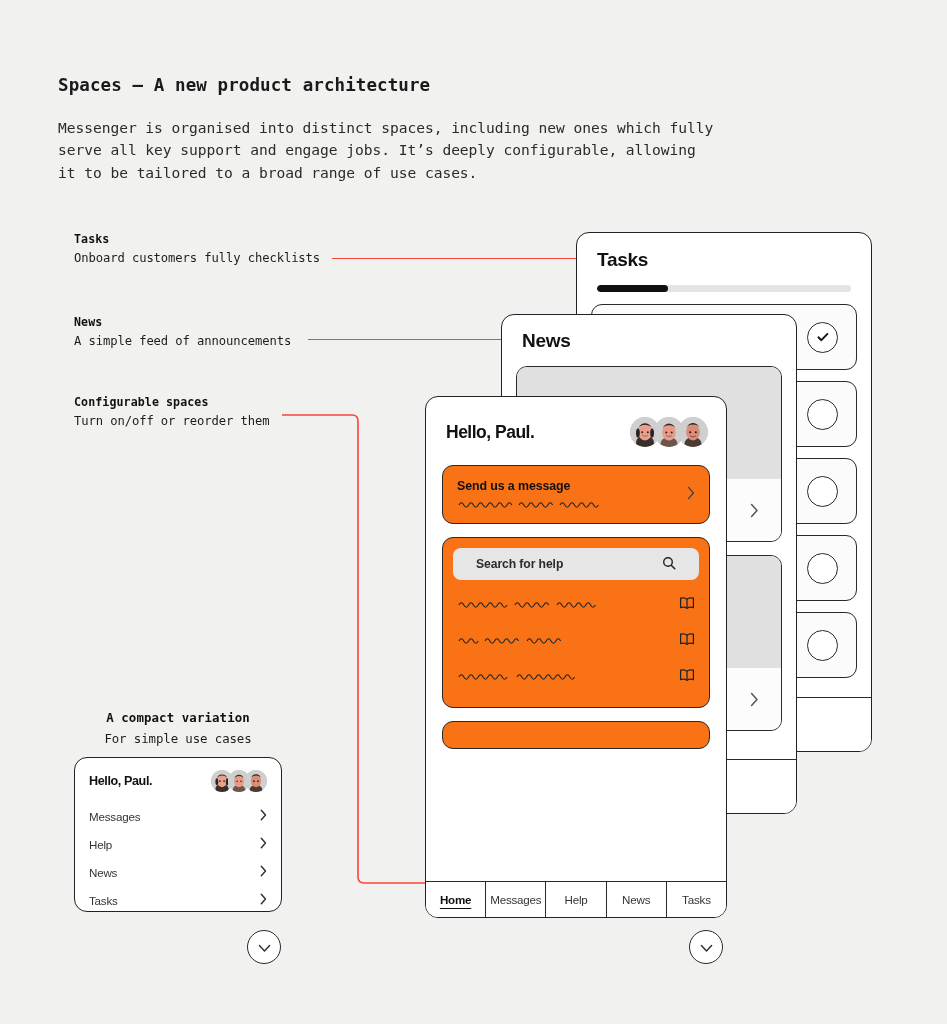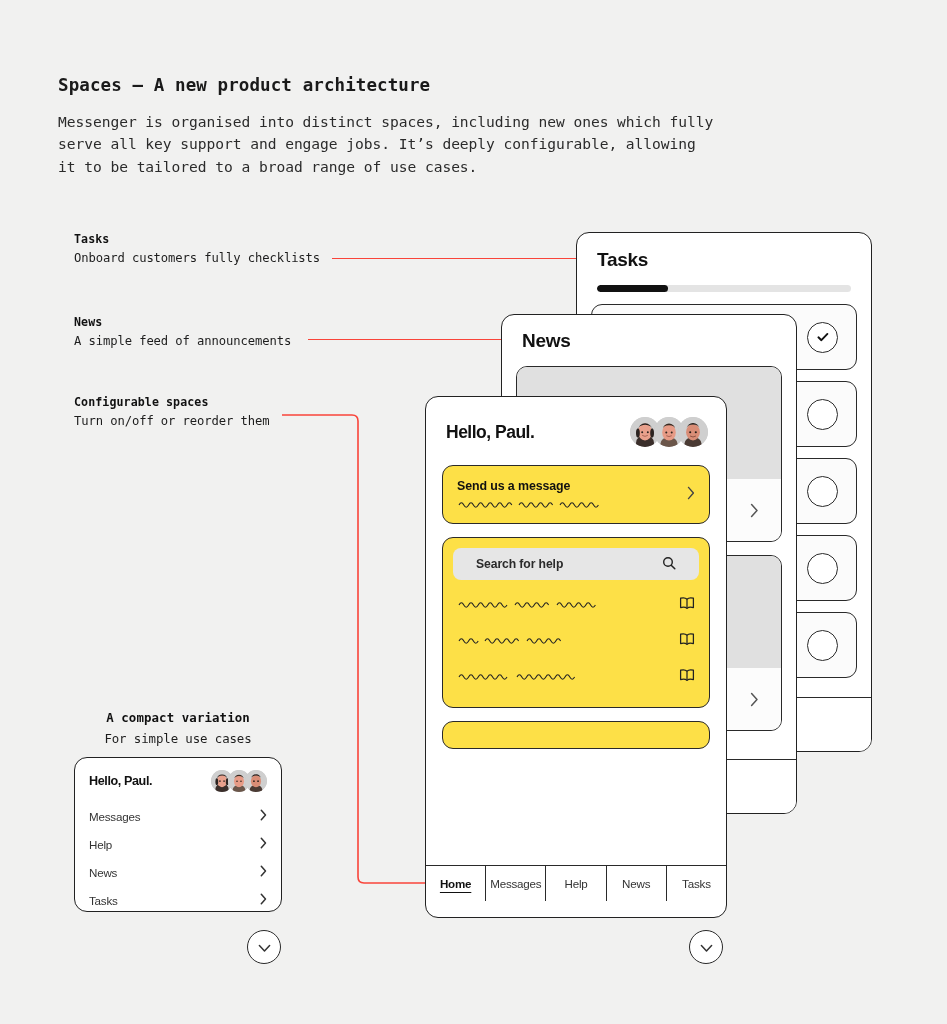--- a/index.html
+++ b/index.html
@@ -14,21 +14,21 @@
 
   
   .headline {
     position: absolute; left: 58px; top: 74px; width: 660px;
   }
   .headline h1 {
     font-size: 17.5px; font-weight: 700; color: #1a1a1a;
     letter-spacing: 0.1px; line-height: 1.3;
   }
   .headline p {
-    margin-top: 14px;
+    margin-top: 20px;
     font-size: 14.6px; line-height: 22.4px; color: #2b2b2b;
     letter-spacing: -0.05px;
   }
 
   
   .anno { position: absolute; }
   .anno .a-title {
     font-size: 11.6px; font-weight: 700; color: #111;
     letter-spacing: 0.1px;
   }
@@ -121,21 +121,21 @@
   .avatar {
     width: 30px; height: 30px; border-radius: 50%;
     background: #c9c9c9; margin-left: -6px;
     display: block; overflow: hidden; position: relative;
   }
   .avatar:first-child { margin-left: 0; }
   .avatar svg { display: block; }
 
   .panel {
     border: 1.5px solid #2a2a2a; border-radius: 11px;
-    background: #fde047; margin-bottom: 13px; padding: 13px 14px;
+    background: #f97316; margin-bottom: 13px; padding: 13px 14px;
   }
   .panel-row {
     display: flex; align-items: center; justify-content: space-between;
   }
   .panel-label {
     font-family: "Liberation Sans", sans-serif;
     font-size: 12.4px; font-weight: 700; color: #111;
     letter-spacing: -0.1px;
   }
   .squig { display: block; margin-top: 6px; }
@@ -157,21 +157,21 @@
     padding: 9px 0 8px 0;
   }
   .link-row {
     display: flex; align-items: flex-start; justify-content: space-between;
     padding: 4px 0 10px 0;
   }
   .link-row:last-child { padding-bottom: 2px; }
 
   
   .tabbar {
-    position: absolute; left: 0; right: 0; bottom: 16px; height: 36px;
+    position: absolute; left: 0; right: 0; bottom: 0; height: 36px;
     border-top: 1.5px solid #2a2a2a; background: #fff;
     display: flex;
   }
   .tab {
     flex: 1; display: flex; align-items: center; justify-content: center;
     border-right: 1.3px solid #2a2a2a;
     font-family: "Liberation Sans", sans-serif;
     font-size: 11.6px; color: #333; letter-spacing: -0.2px;
   }
   .tab:last-child { border-right: none; }

